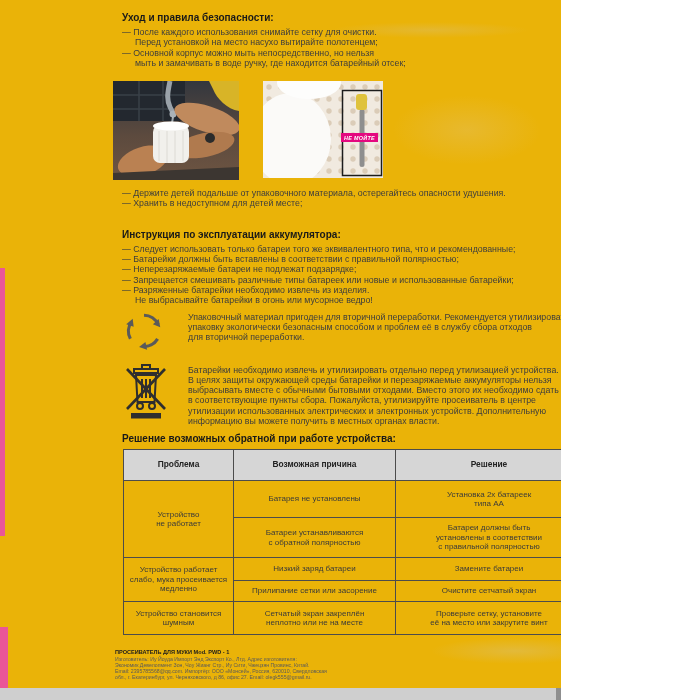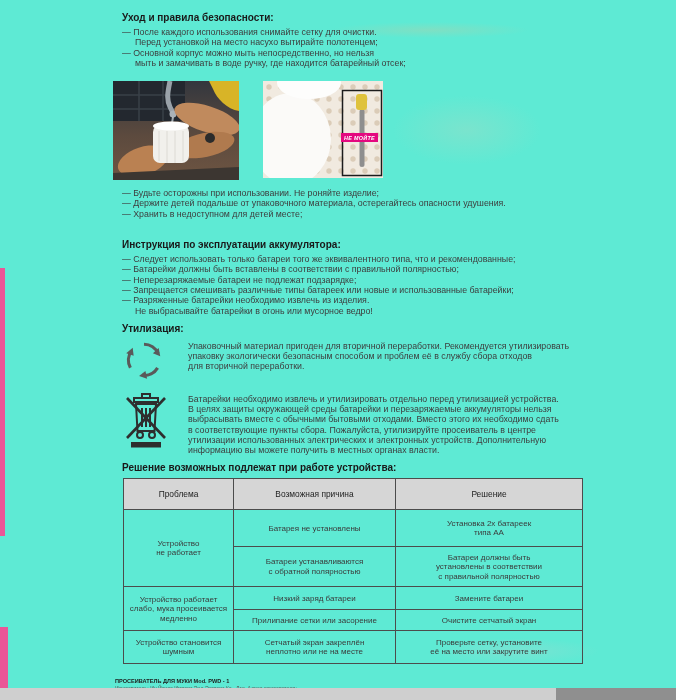--- a/index.html
+++ b/index.html
@@ -1,17 +1,17 @@
 <!DOCTYPE html>
 <html><head>
 <meta charset="utf-8">
 <style>
   html,body{margin:0;padding:0;}
   .page{
-    position:relative;width:676px;height:700px;background:#5eead4;overflow:hidden;
+    position:relative;width:561px;height:700px;background:#eab308;overflow:hidden;
     font-family:"Liberation Sans","DejaVu Sans",sans-serif;color:#3d3d3d;
   }
   .content{position:absolute;left:122px;top:12px;width:462px;}
   h2{font-size:10px;line-height:12px;margin:0;color:#191919;font-weight:bold;}
   .bullets{margin-top:3px;font-size:8.8px;line-height:10.3px;color:#3d3d3d;}
   .bullets .line{white-space:nowrap;}
   .bullets .cont{padding-left:13px;}
   .mt6{margin-top:20px;} .mt7{margin-top:7px;} .mt8{margin-top:8px;}
 
   
@@ -32,21 +32,21 @@
   .disposal-icon{width:66px;flex:none;}
   .disposal-text{width:396px;font-size:8.8px;line-height:10.25px;white-space:pre-line;margin:3px 0 0 0;}
 
   
   table.trouble{border-collapse:collapse;margin:4px 0 0 1px;width:459px;table-layout:fixed;}
   table.trouble th,table.trouble td{
     border:1px solid #4c4c4c;text-align:center;vertical-align:middle;
     font-size:8px;line-height:9.4px;padding:3px 4px;white-space:pre-line;color:#3a3a3a;
   }
   table.trouble{border:1.5px solid #3a3a3a;}
-  table.trouble th{background:#d6d6d6;font-weight:normal;font-size:8.4px;height:24px;color:#222;}
+  table.trouble th{background:#d6d6d6;font-weight:bold;font-size:8.4px;height:24px;color:#222;}
   col.c1{width:110px;} col.c2{width:162px;} col.c3{width:187px;}
   tr.h30 td{height:30px;} tr.h33 td{height:33px;} tr.h16 td{height:16px;}
   tr.h14 td{height:14px;} tr.h26 td{height:26px;}
 
   
   .footer{margin:14px 0 0 -7px;}
   .footer-title{font-size:5.6px;line-height:7px;font-weight:bold;color:#1c1c1c;}
   .footer-line{font-size:5.2px;line-height:6.1px;color:#5a5a5a;}
 
   
@@ -126,36 +126,34 @@
           <ellipse cx="46" cy="2" rx="32" ry="16" fill="#fdfdfc"></ellipse>
           <rect x="96.5" y="28" width="5" height="58" rx="2.5" fill="#8e8e8e"></rect>
           <rect x="93" y="13" width="11" height="16" rx="3" fill="#dfc23c"></rect>
           <rect x="79.5" y="9.5" width="39" height="85" fill="none" stroke="#1c1c1c" stroke-width="1.5"></rect>
         </svg>
         <div class="wash-label">НЕ МОЙТЕ</div>
       </div>
     </div>
 
     <div class="bullets mt8">
-      <div class="line">— Будьте осторожны при использовании. Не роняйте изделие;</div>
       <div class="line">— Держите детей подальше от упаковочного материала, остерегайтесь опасности удушения.</div>
       <div class="line">— Хранить в недоступном для детей месте;</div>
     </div>
 
     <h2 class="mt6">Инструкция по эксплуатации аккумулятора:</h2>
     <div class="bullets">
       <div class="line">— Следует использовать только батареи того же эквивалентного типа, что и рекомендованные;</div>
       <div class="line">— Батарейки должны быть вставлены в соответствии с правильной полярностью;</div>
       <div class="line">— Неперезаряжаемые батареи не подлежат подзарядке;</div>
       <div class="line">— Запрещается смешивать различные типы батареек или новые и использованные батарейки;</div>
       <div class="line">— Разряженные батарейки необходимо извлечь из изделия.</div>
       <div class="line cont">Не выбрасывайте батарейки в огонь или мусорное ведро!</div>
     </div>
 
-    <h2 class="mt7">Утилизация:</h2>
 
     <div class="disposal-row r1">
       <div class="disposal-icon">
         <svg width="44" height="44" viewBox="0 0 42 42" xmlns="http://www.w3.org/2000/svg">
           <g fill="none" stroke="#5a5a5a" stroke-width="3">
             <path d="M21,6 A15,15 0 0 1 34.5,15"></path>
             <polygon points="36.5,17.5 29.5,14.5 35,9.5" fill="#5a5a5a" stroke="none"></polygon>
             <g transform="rotate(120 21 21)">
               <path d="M21,6 A15,15 0 0 1 34.5,15"></path>
               <polygon points="36.5,17.5 29.5,14.5 35,9.5" fill="#5a5a5a" stroke="none"></polygon>
@@ -191,21 +189,21 @@
         </svg>
       </div>
       <p class="disposal-text">Батарейки необходимо извлечь и утилизировать отдельно перед утилизацией устройства.
 В целях защиты окружающей среды батарейки и перезаряжаемые аккумуляторы нельзя
 выбрасывать вместе с обычными бытовыми отходами. Вместо этого их необходимо сдать
 в соответствующие пункты сбора. Пожалуйста, утилизируйте просеиватель в центре
 утилизации использованных электрических и электронных устройств. Дополнительную
 информацию вы можете получить в местных органах власти.</p>
     </div>
 
-    <h2 class="mt7">Решение возможных подлежат при работе устройства:</h2>
+    <h2 class="mt7">Решение возможных обратной при работе устройства:</h2>
 
     <table class="trouble">
       <colgroup>
           <col class="c1">
           <col class="c2">
           <col class="c3">
         </colgroup>
       <thead>
         <tr>
           <th>Проблема</th>

